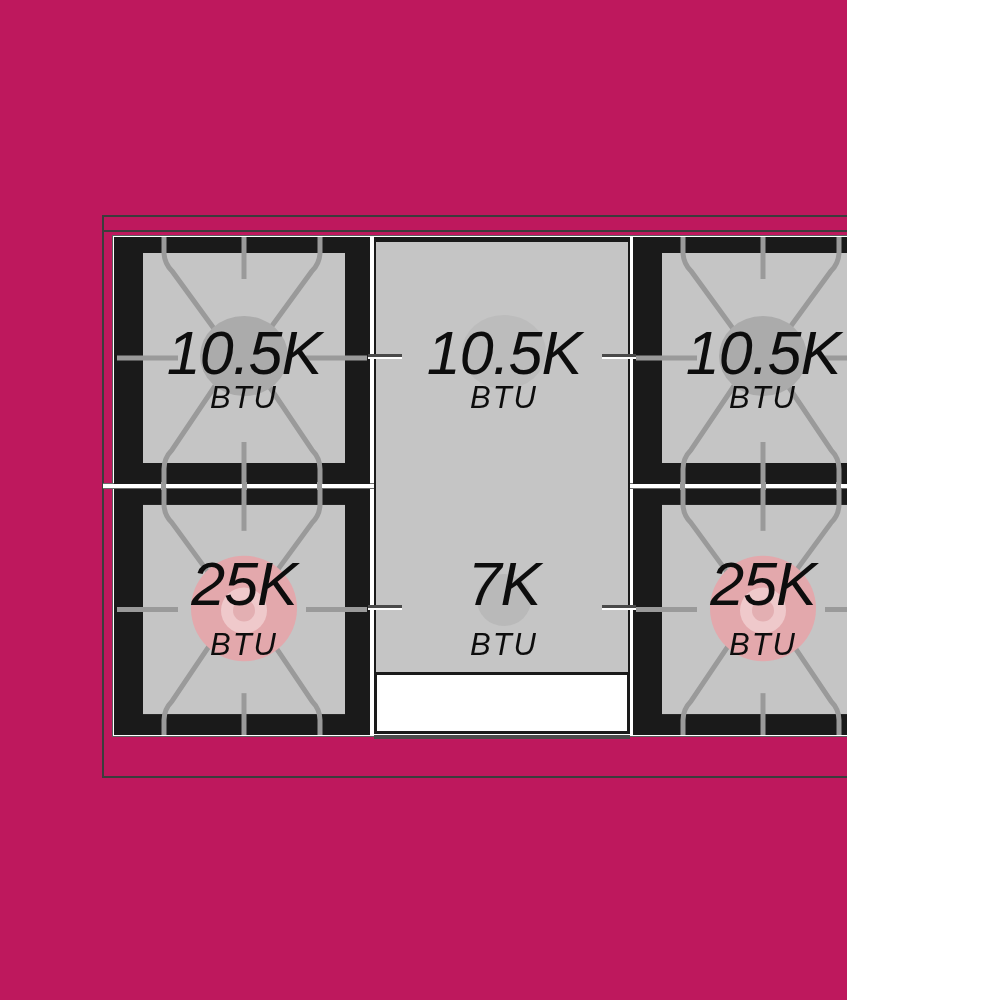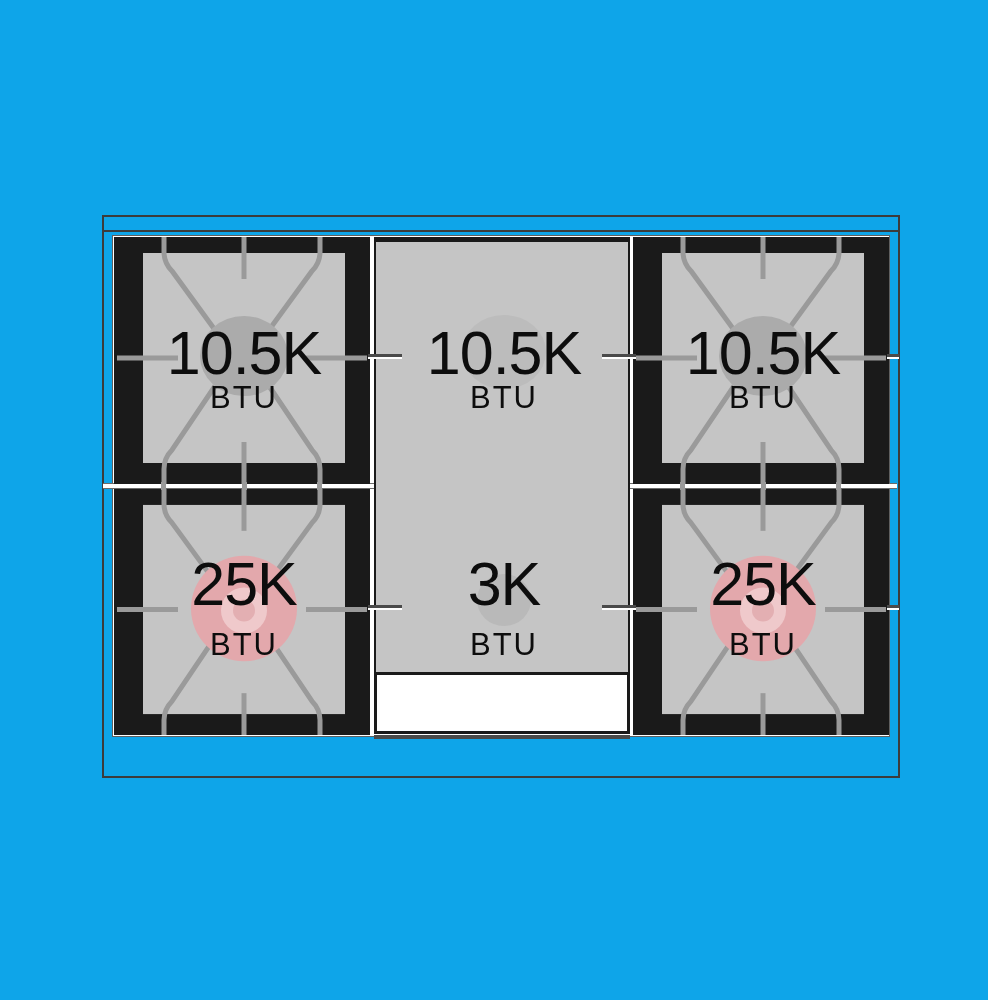--- a/index.html
+++ b/index.html
@@ -1,17 +1,17 @@
 <!DOCTYPE html>
 <html><head>
 <meta charset="utf-8">
 <style>
   html,body{margin:0;padding:0;background:#fff;}
-  #canvas{position:relative;width:988px;height:1000px;background:#0ea5e9;overflow:hidden;
-          font-family:"Liberation Sans", sans-serif;}
+  #canvas{position:relative;width:847px;height:1000px;background:#be185d;overflow:hidden;
+          font-family:"Liberation Sans", sans-serif;font-style:italic;}
   .abs{position:absolute;}
   
   .outer-frame{left:102px;top:215px;width:798px;height:563px;border:2px solid #3c3c3c;
                box-sizing:border-box;background:transparent;}
   .top-edge-line{left:102px;top:230px;width:798px;height:2px;background:#3c3c3c;}
   .cooktop{left:112px;top:235px;width:778px;height:502px;border:1px solid #5f5f5f;
            box-sizing:border-box;background:#ffffff;}
   
   .divider-band{left:103px;top:483px;width:794px;height:6px;background:#ffffff;
                 border-top:1px solid #6a6a6a;border-bottom:1px solid #6a6a6a;
@@ -151,18 +151,18 @@
   <div class="abs vconn" style="left:836px;"></div>
 
   <div class="abs lbl lbl-big col-left row-top-big">10.5K</div>
   <div class="abs lbl lbl-sm  col-left row-top-sm">BTU</div>
   <div class="abs lbl lbl-big col-mid row-top-big">10.5K</div>
   <div class="abs lbl lbl-sm  col-mid row-top-sm">BTU</div>
   <div class="abs lbl lbl-big col-right row-top-big">10.5K</div>
   <div class="abs lbl lbl-sm  col-right row-top-sm">BTU</div>
   <div class="abs lbl lbl-big col-left row-bot-big">25K</div>
   <div class="abs lbl lbl-sm  col-left row-bot-sm">BTU</div>
-  <div class="abs lbl lbl-big col-mid row-bot-big">3K</div>
+  <div class="abs lbl lbl-big col-mid row-bot-big">7K</div>
   <div class="abs lbl lbl-sm  col-mid row-bot-sm">BTU</div>
   <div class="abs lbl lbl-big col-right row-bot-big">25K</div>
   <div class="abs lbl lbl-sm  col-right row-bot-sm">BTU</div>
 
 </div>
 
 </body></html>

